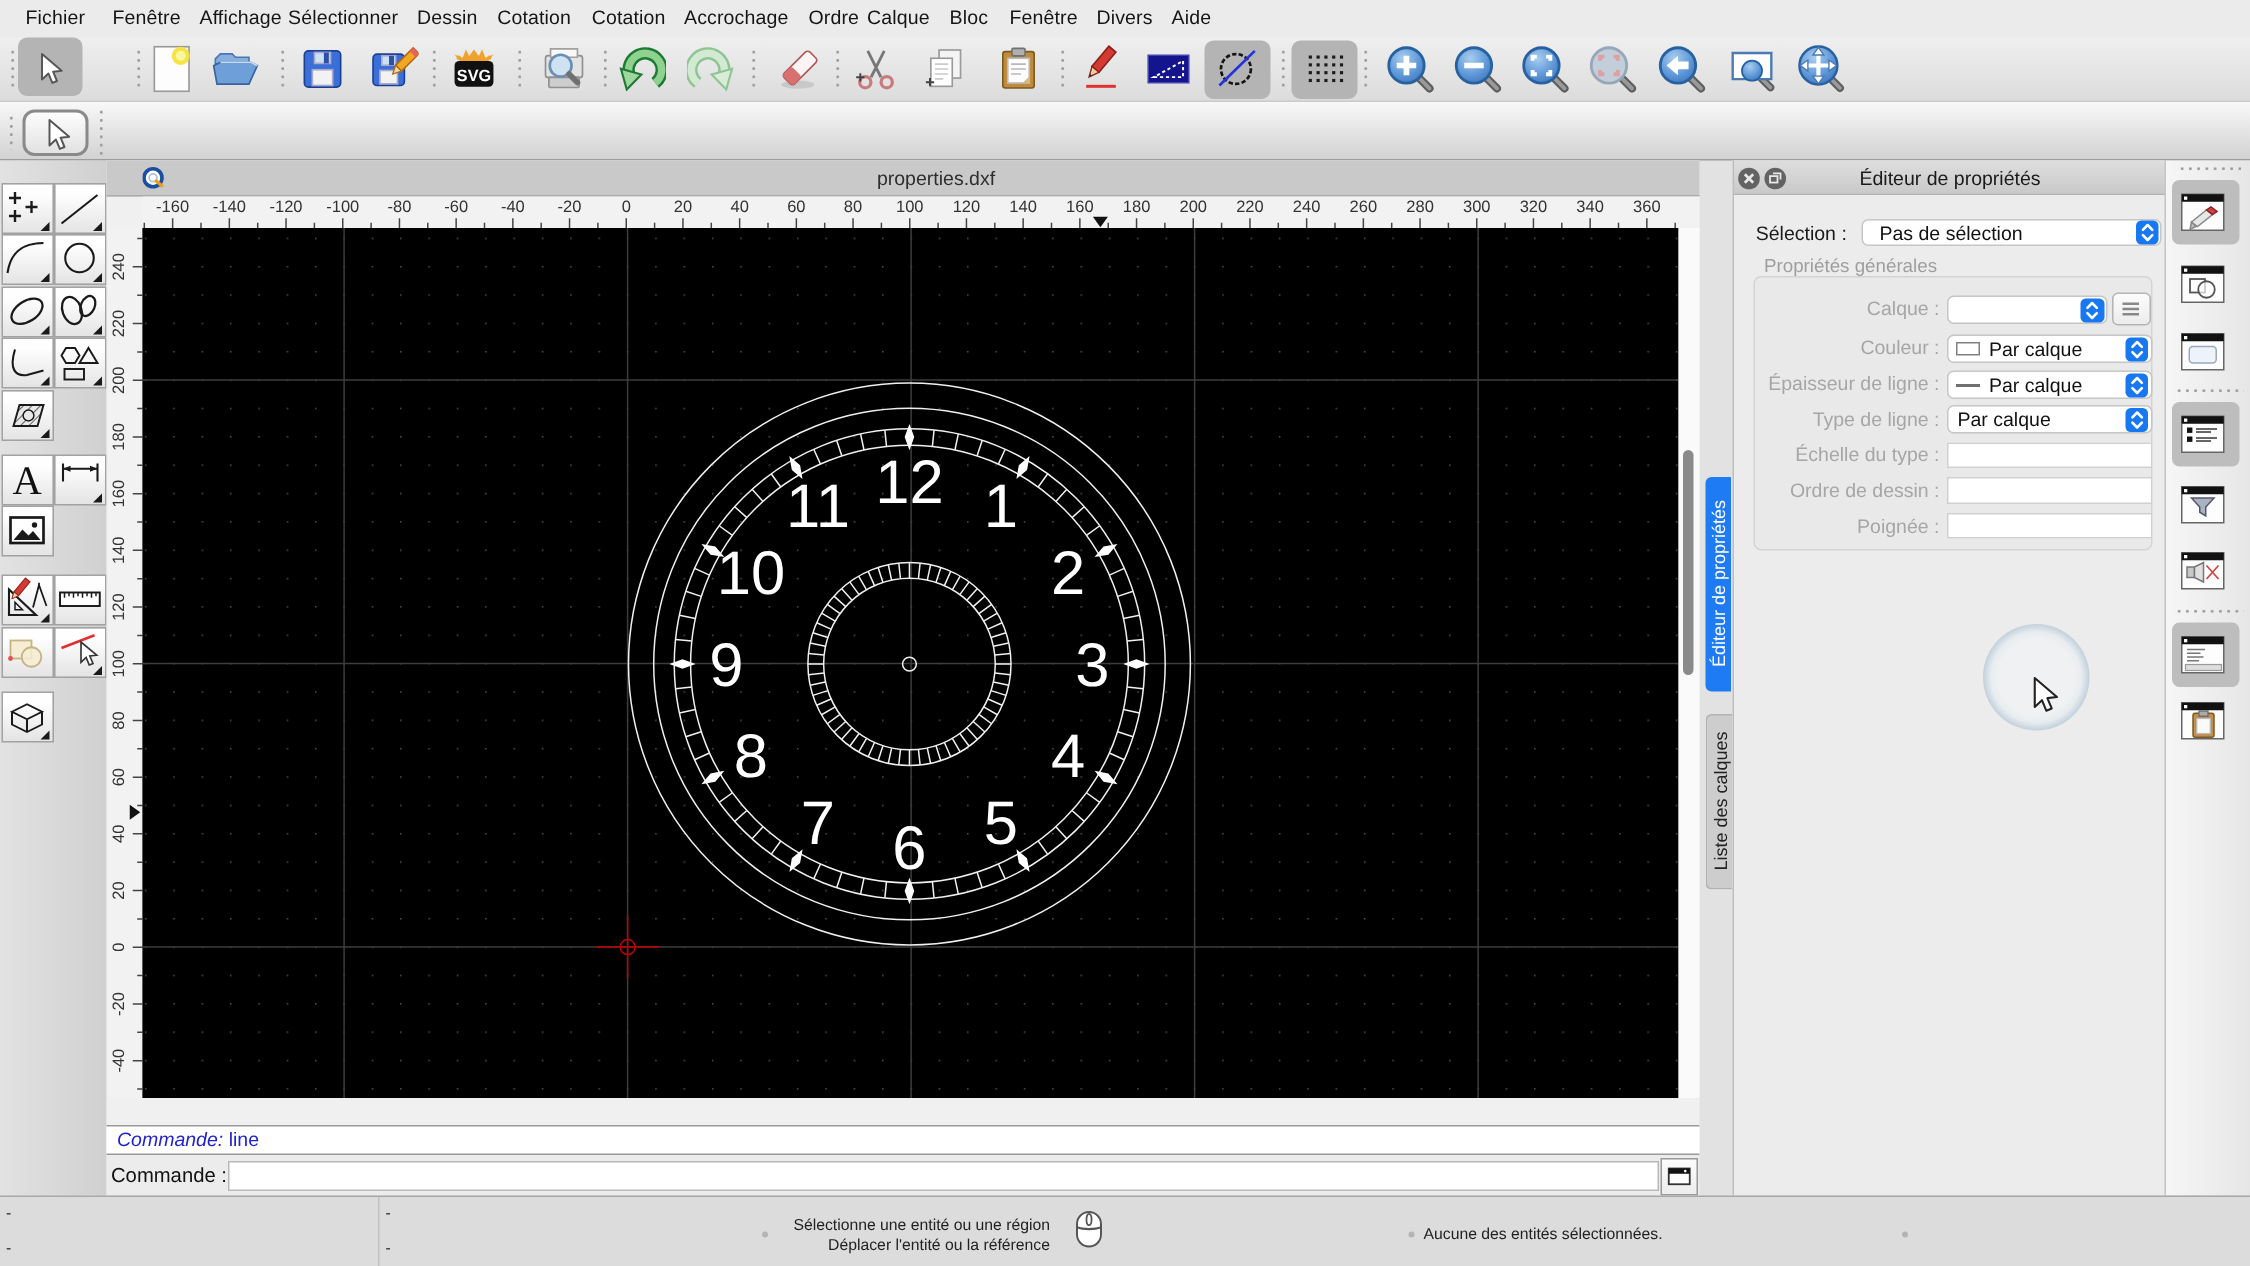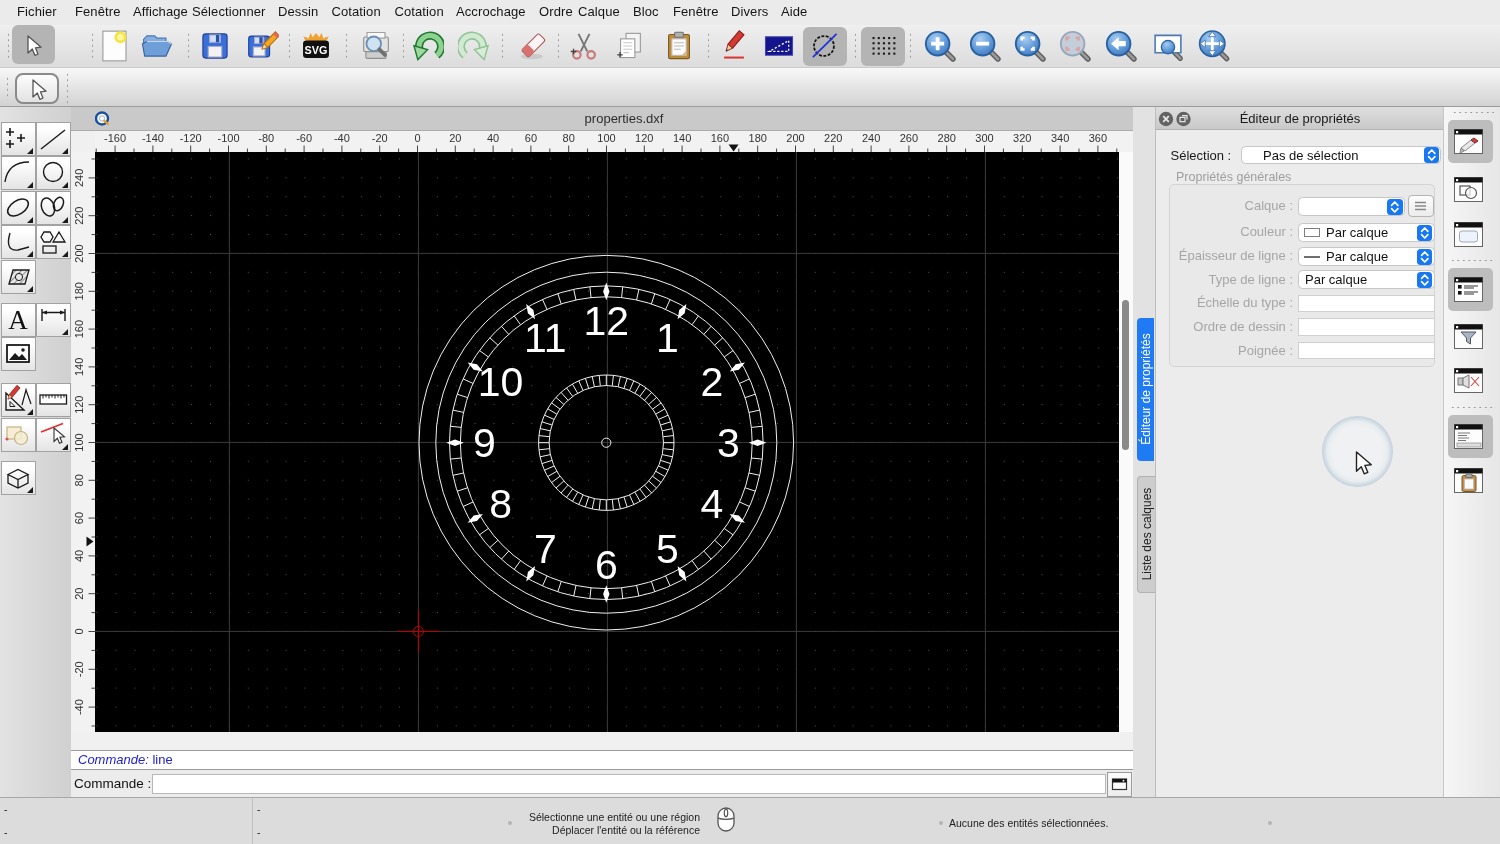--- a/index.html
+++ b/index.html
@@ -588,21 +588,21 @@
   </div>
 <div class="ab panel">
 <div class="ptitle">Éditeur de propriétés<svg width="34" height="16" viewBox="0 0 34 16" style="position:absolute;left:2px;top:3.5px" xmlns="http://www.w3.org/2000/svg">
         <circle cx="8" cy="8" r="7.2" fill="#636363"></circle>
         <path d="M5.2 5.2 l5.6 5.6 M10.8 5.2 l-5.6 5.6" stroke="#e8e8e8" stroke-width="1.8"></path>
         <circle cx="25.5" cy="8" r="7.2" fill="#636363"></circle>
         <rect x="22" y="6.4" width="5" height="4.3" fill="none" stroke="#e8e8e8" stroke-width="1.2"></rect>
         <path d="M24 4.6 h5 v4" fill="none" stroke="#e8e8e8" stroke-width="1.2"></path>
       </svg></div>
 <span style="position:absolute;left:14.5px;top:41px;font-size:13px;color:#1a1a1a">Sélection :</span>
-<div class="combo" style="left:85px;top:38.5px;width:200px;height:18px;line-height:17px;padding-left:21px">Pas de sélection<div class="stepper" style="position:absolute;right:1px;top:.5px"><svg width="15.5" height="16" viewBox="0 0 15.5 16" xmlns="http://www.w3.org/2000/svg">
+<div class="combo" style="left:85px;top:38.5px;width:200px;height:18px;line-height:17px;padding-left:11px">Pas de sélection<div class="stepper" style="position:absolute;right:1px;top:.5px"><svg width="15.5" height="16" viewBox="0 0 15.5 16" xmlns="http://www.w3.org/2000/svg">
           <path d="M4.6 6.3 L7.75 3 L10.9 6.3 M4.6 9.7 L7.75 13 L10.9 9.7" fill="none" stroke="#fff" stroke-width="1.7" stroke-linecap="round" stroke-linejoin="round"></path>
         </svg></div></div>
 <span style="position:absolute;left:20px;top:63px;font-size:12.5px;color:#9e9e9e">Propriétés générales</span>
 <div class="groupbox"></div>
 <div class="glabel" style="left:10px;top:91.0px;width:127px">Calque :</div>
 <div class="glabel" style="left:10px;top:117.0px;width:127px">Couleur :</div>
 <div class="glabel" style="left:10px;top:141.3px;width:127px">Épaisseur de ligne :</div>
 <div class="glabel" style="left:10px;top:164.8px;width:127px">Type de ligne :</div>
 <div class="glabel" style="left:10px;top:188.4px;width:127px">Échelle du type :</div>
 <div class="glabel" style="left:10px;top:212.0px;width:127px">Ordre de dessin :</div>

